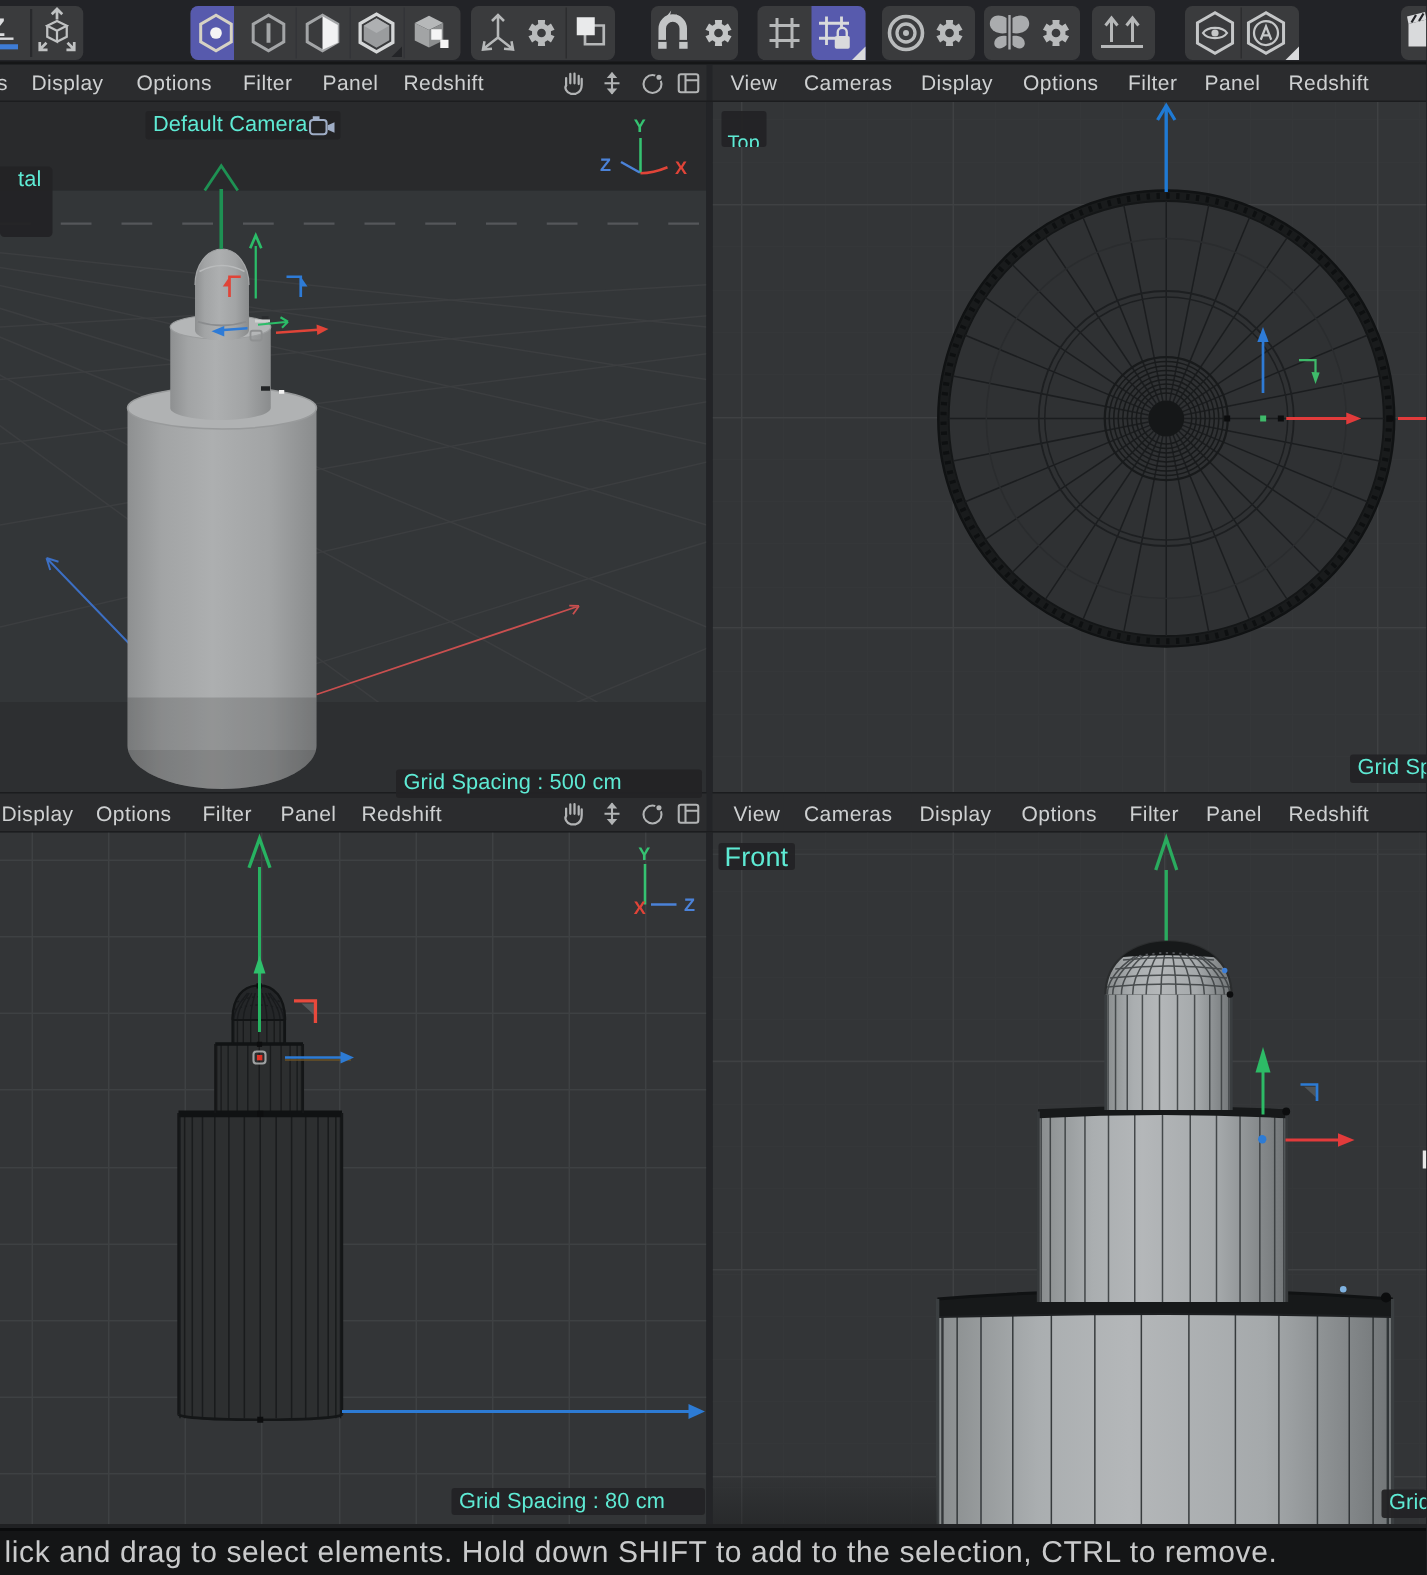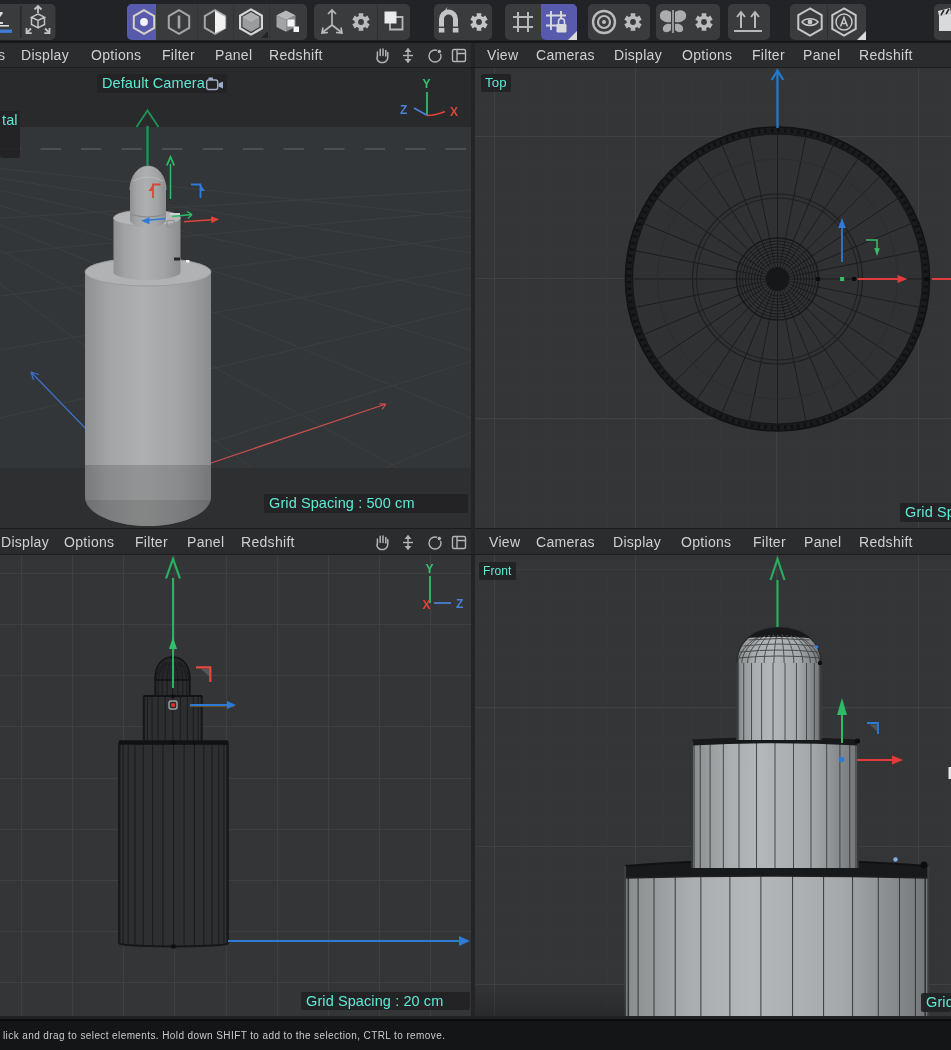--- a/index.html
+++ b/index.html
@@ -1,17 +1,17 @@
 <!DOCTYPE html>
 <html><head><meta charset="utf-8"><style>
 *{margin:0;padding:0;box-sizing:border-box}
 body{width:951px;height:1050px;overflow:hidden;background:#202124;font-family:"Liberation Sans",sans-serif}
 #root{position:relative;width:951px;height:1050px;background:#222327}
 .lab{position:absolute;background:rgba(35,35,37,0.95);color:#5eead4;font-size:14.5px;letter-spacing:0.1px;line-height:19px;height:19px;padding:0 5px;border-radius:2px;white-space:nowrap;overflow:hidden}
-#status{position:absolute;left:0;top:1016px;width:951px;height:34px;background:linear-gradient(#202123 0,#202123 3px,#0b0c0d 3px,#0b0c0d 5px,#141516 5px);color:#c9cacb;font-size:10px;letter-spacing:0.4px;line-height:39px;padding-left:3px}
+#status{position:absolute;left:0;top:1016px;width:951px;height:34px;background:linear-gradient(#202123 0,#202123 3px,#0b0c0d 3px,#0b0c0d 5px,#141516 5px);color:#c9cacb;font-size:20px;letter-spacing:0.4px;line-height:39px;padding-left:3px}
 .vdiv{position:absolute;left:471px;width:4px;background:#232427}
 </style></head><body>
 <div id="root">
 <svg width="951" height="43" style="position:absolute;left:0;top:0">
       <rect width="951" height="43" fill="#222327"></rect>
       <rect y="41" width="951" height="2" fill="#151617"></rect>
       <rect x="-8" y="4" width="63.5" height="36" rx="5" fill="#3a3b3d"></rect>
       <rect x="20" y="6" width="1.5" height="32" fill="#28292c"></rect>
       <text x="-7" y="24" font-size="17" font-weight="bold" fill="#dcdddf" font-family="Liberation Sans">Z</text>
       <rect x="-2" y="25" width="11" height="1.6" fill="#dcdddf"></rect>
@@ -617,22 +617,22 @@
         <stop offset="1" stop-color="#141516" stop-opacity="0.35"></stop>
       </linearGradient>
       <rect x="0" y="425" width="150" height="36" fill="url(#vg)"></rect>
     </svg>
 <div class="lab" style="left:97px;top:74px;width:130px;padding-right:24px">Default Camera
 <svg width="18" height="14" style="position:absolute;right:3px;top:3px">
         <rect x="0.7" y="3" width="11" height="9.5" rx="2" fill="none" stroke="#9fadc6" stroke-width="1.4"></rect>
         <rect x="2.5" y="0.5" width="4.5" height="2.5" fill="#9fadc6"></rect>
         <path d="M12.5,6.5 L17,4.5 L17,11.5 L12.5,9.5 Z" fill="#9fadc6"></path>
       </svg></div>
-<div class="lab" style="left:0px;top:111px;height:47px;width:20px;padding:0 0 0 2px;border-radius:0 3px 3px 3px">tal</div>
-<div class="lab" style="left:264px;top:494px;width:204px">Grid Spacing : 500 cm</div>
-<div class="lab" style="left:481px;top:74px;height:17.5px;line-height:17.5px;font-size:13.2px;padding:0 4px">Top</div>
+<div class="lab" style="left:0px;top:111px;height:47px;width:35px;padding:0 0 0 12px;border-radius:0 3px 3px 3px">tal</div>
+<div class="lab" style="left:264px;top:513px;width:204px">Grid Spacing : 500 cm</div>
+<div class="lab" style="left:481px;top:74px;height:17.5px;line-height:17.5px;font-size:13.2px;padding:12px 4px">Top</div>
 <div class="lab" style="left:900px;top:503px;border-radius:2px 0 0 2px;padding-right:0;width:51px">Grid Sp</div>
-<div class="lab" style="left:301px;top:992px;width:169px;height:18px;line-height:18px">Grid Spacing : 20 cm</div>
-<div class="lab" style="left:479px;top:562px;height:18px;line-height:18px;font-size:12px;padding:0 4px">Front</div>
+<div class="lab" style="left:301px;top:992px;width:169px;height:18px;line-height:18px">Grid Spacing : 80 cm</div>
+<div class="lab" style="left:479px;top:562px;height:18px;line-height:18px;font-size:18px;padding:0 4px">Front</div>
 <div class="lab" style="left:921px;top:993px;padding-right:12px;width:30px">Grid</div>
 <div class="vdiv" style="top:68px;height:460px"></div>
 <div class="vdiv" style="top:555px;height:461px"></div>
 <div id="status">lick and drag to select elements. Hold down SHIFT to add to the selection, CTRL to remove.</div>
 </div>
 </body></html>

